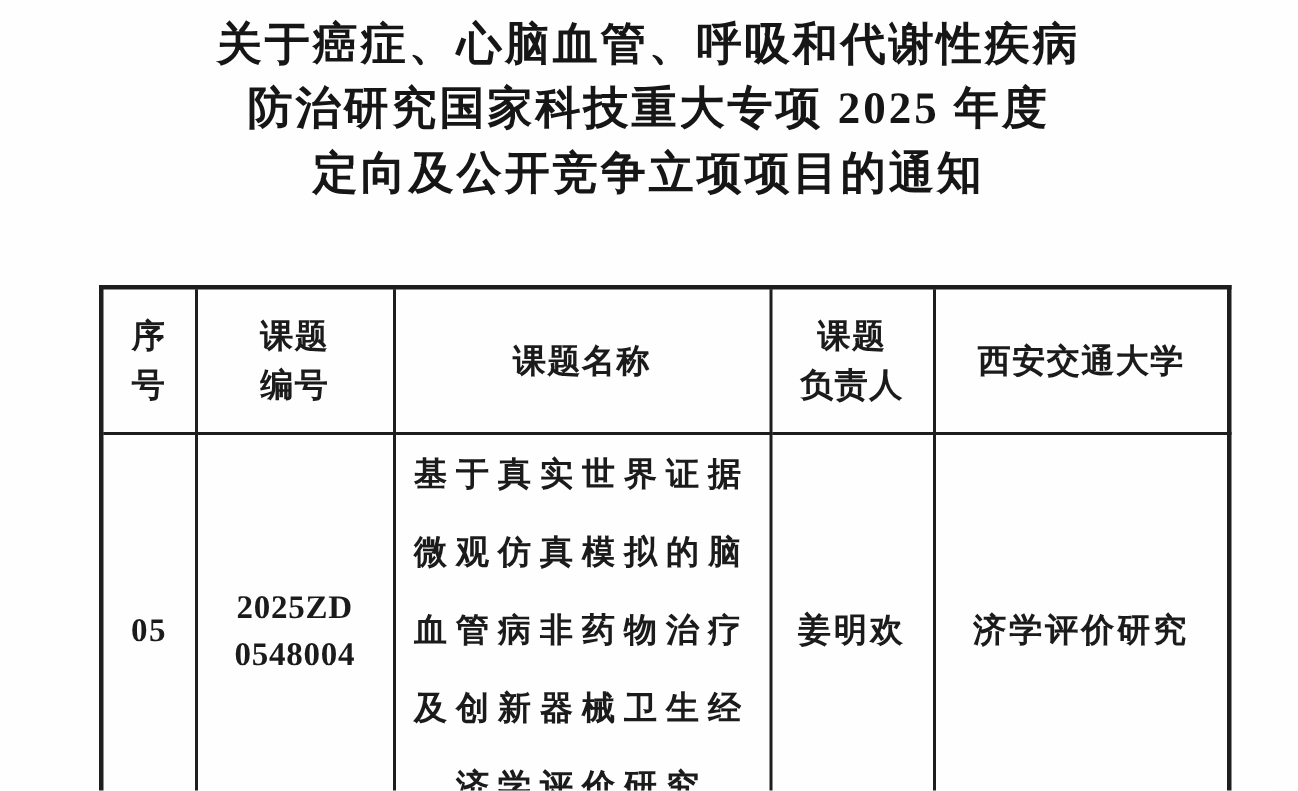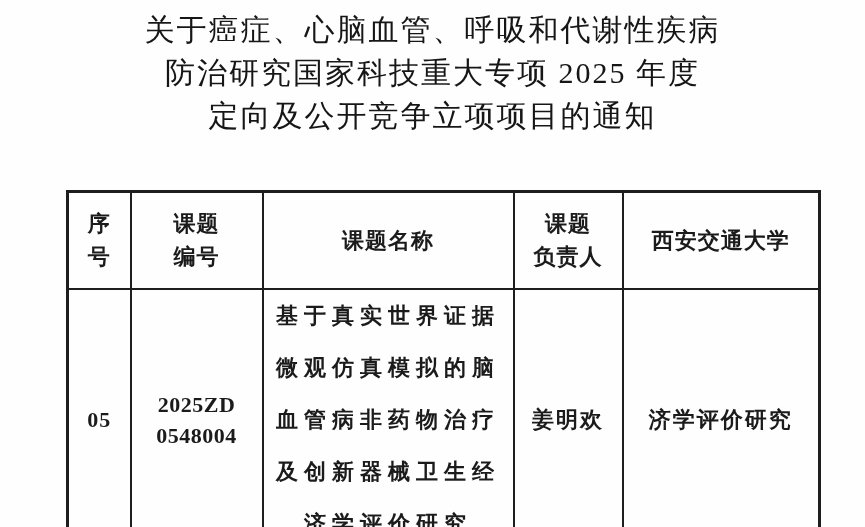--- a/index.html
+++ b/index.html
@@ -15,21 +15,21 @@
     width: 865px; height: 527px;
     background: #fefefe;
   }
   .doc-title {
     position: absolute;
     top: 8px; left: 0; width: 100%;
     margin: 0;
     text-align: center;
     font-size: 30px;
     line-height: 43px;
-    font-weight: 400;
+    font-weight: 700;
     letter-spacing: 2px;
     color: #161616;
   }
   table.grant-table {
     position: absolute;
     left: 66px; top: 190px;
     width: 752px;
     border-collapse: collapse;
     table-layout: fixed;
     border: 3px solid #1e1e1e;

